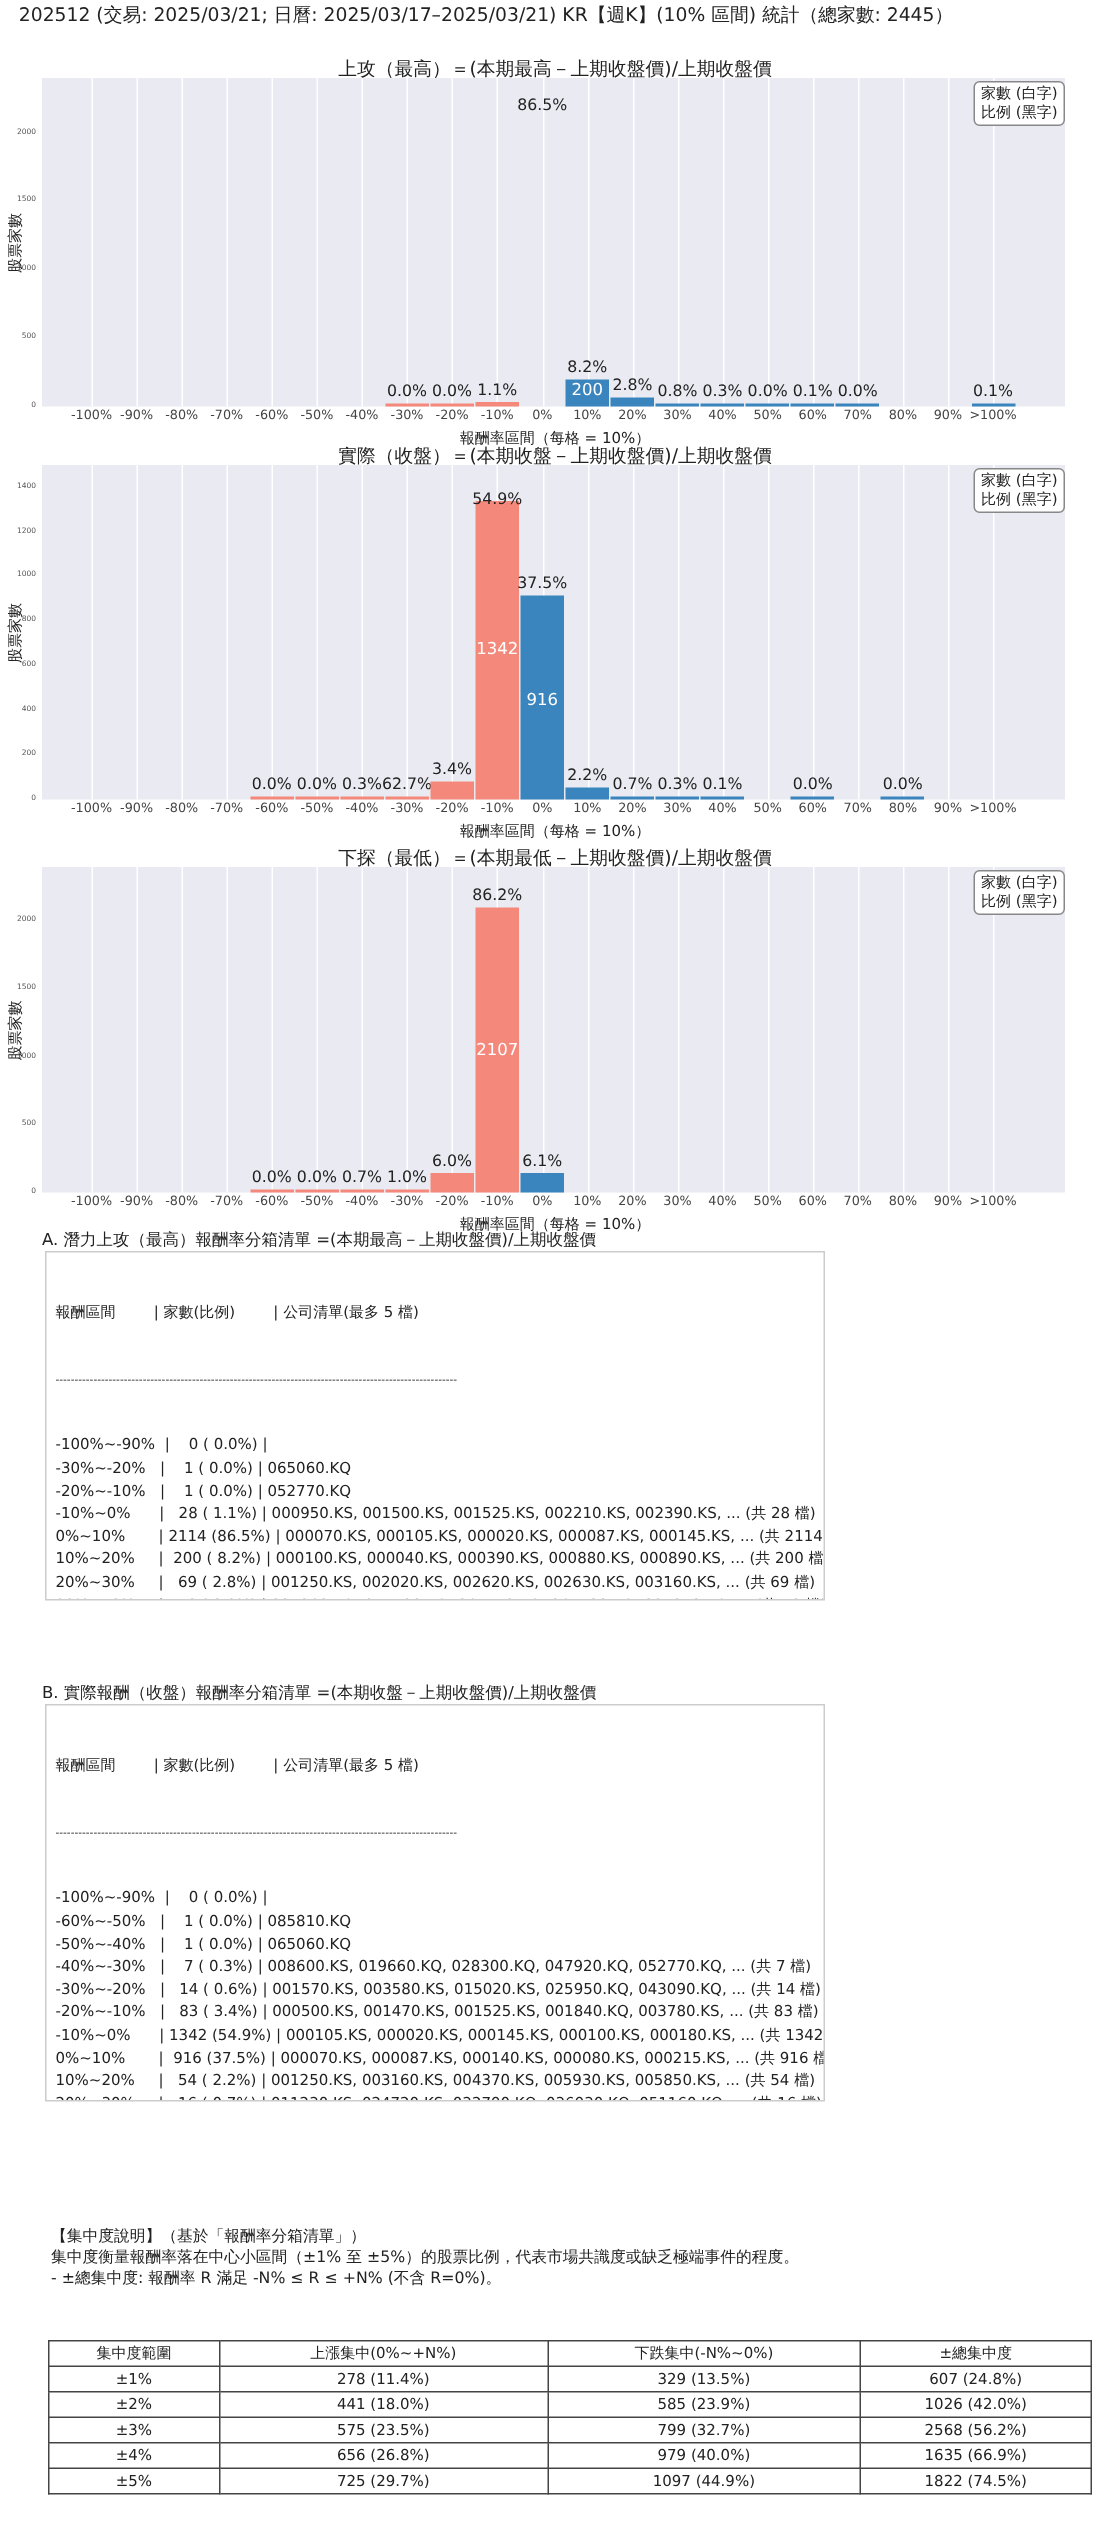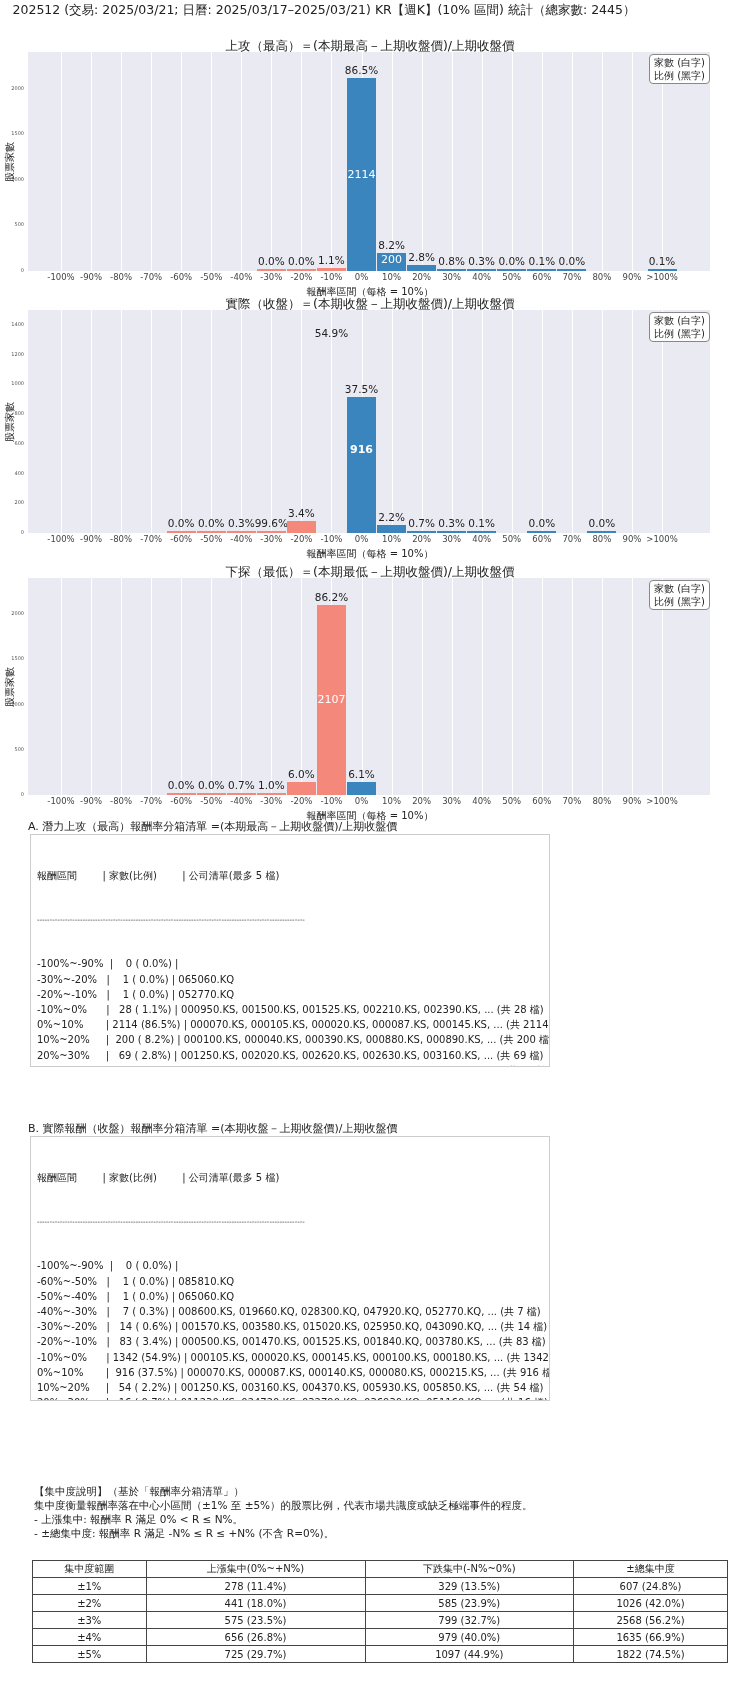--- a/index.html
+++ b/index.html
@@ -52,21 +52,20 @@
 <div class="section-title" style="top:1121px;">B. 實際報酬（收盤）報酬率分箱清單 =(本期收盤－上期收盤價)/上期收盤價</div>
 <div class="textbox" style="top:1136px;height:265px;">
   <div>報酬區間        | 家數(比例)        | 公司清單(最多 5 檔)</div>
   <div style="font-size:7px;line-height:12px;">----------------------------------------------------------------------------------------------------------</div>
   <div id="section-b-rows"><div>-100%~-90%  |    0 ( 0.0%) |</div><div>-60%~-50%   |    1 ( 0.0%) | 085810.KQ</div><div>-50%~-40%   |    1 ( 0.0%) | 065060.KQ</div><div>-40%~-30%   |    7 ( 0.3%) | 008600.KS, 019660.KQ, 028300.KQ, 047920.KQ, 052770.KQ, ... (共 7 檔)</div><div>-30%~-20%   |   14 ( 0.6%) | 001570.KS, 003580.KS, 015020.KS, 025950.KQ, 043090.KQ, ... (共 14 檔)</div><div>-20%~-10%   |   83 ( 3.4%) | 000500.KS, 001470.KS, 001525.KS, 001840.KQ, 003780.KS, ... (共 83 檔)</div><div>-10%~0%      | 1342 (54.9%) | 000105.KS, 000020.KS, 000145.KS, 000100.KS, 000180.KS, ... (共 1342 檔)</div><div>0%~10%       |  916 (37.5%) | 000070.KS, 000087.KS, 000140.KS, 000080.KS, 000215.KS, ... (共 916 檔)</div><div>10%~20%     |   54 ( 2.2%) | 001250.KS, 003160.KS, 004370.KS, 005930.KS, 005850.KS, ... (共 54 檔)</div><div>20%~30%     |   16 ( 0.7%) | 011230.KS, 024720.KS, 032790.KQ, 036930.KQ, 051160.KQ, ... (共 16 檔)</div></div>
 </div>
 
 <div class="notes">
   <div>【集中度說明】（基於「報酬率分箱清單」）</div>
   <div>集中度衡量報酬率落在中心小區間（±1% 至 ±5%）的股票比例，代表市場共識度或缺乏極端事件的程度。</div>
-  <div> - 上漲集中: 報酬率 R 滿足 0% &lt; R ≤ N%。</div>
   <div> - ±總集中度: 報酬率 R 滿足 -N% ≤ R ≤ +N% (不含 R=0%)。</div>
 </div>
 
 <table class="conc-table">
   <thead>
     <tr>
       <th>集中度範圍</th>
       <th>上漲集中(0%~+N%)</th>
       <th>下跌集中(-N%~0%)</th>
       <th>±總集中度</th>
@@ -127,23 +126,20 @@
     <div class="gridline" style="left: 543.85px;"></div>
     <div class="gridline" style="left: 573.9px;"></div>
     <div class="gridline" style="left: 603.95px;"></div>
     <div class="gridline" style="left: 634px;"></div>
     <div class="bar neg" style="left: 228.85px; width: 29px; height: 2px;"></div>
     <div class="bar-pct" style="left: 218.35px; bottom: 4px;">0.0%</div>
     <div class="bar neg" style="left: 258.9px; width: 29px; height: 2px;"></div>
     <div class="bar-pct" style="left: 248.4px; bottom: 4px;">0.0%</div>
     <div class="bar neg" style="left: 288.95px; width: 29px; height: 2.555px;"></div>
     <div class="bar-pct" style="left: 278.45px; bottom: 4.555px;">1.1%</div>
-    <div class="bar pos" style="left: 319px; width: 29px; height: 192.903px;">
-      <div class="bar-count" style="top: 89.4513px;">2114</div>
-    </div>
     <div class="bar-pct" style="left: 308.5px; bottom: 194.903px;">86.5%</div>
     <div class="bar pos" style="left: 349.05px; width: 29px; height: 18.25px;">
       <div class="bar-count" style="top: 0px;">200</div>
     </div>
     <div class="bar-pct" style="left: 338.55px; bottom: 20.25px;">8.2%</div>
     <div class="bar pos" style="left: 379.1px; width: 29px; height: 6.29625px;"></div>
     <div class="bar-pct" style="left: 368.6px; bottom: 8.29625px;">2.8%</div>
     <div class="bar pos" style="left: 409.15px; width: 29px; height: 2px;"></div>
     <div class="bar-pct" style="left: 398.65px; bottom: 4px;">0.8%</div>
     <div class="bar pos" style="left: 439.2px; width: 29px; height: 2px;"></div>
@@ -211,26 +207,29 @@
     <div class="gridline" style="left: 573.9px;"></div>
     <div class="gridline" style="left: 603.95px;"></div>
     <div class="gridline" style="left: 634px;"></div>
     <div class="bar neg" style="left: 138.7px; width: 29px; height: 2px;"></div>
     <div class="bar-pct" style="left: 128.2px; bottom: 4px;">0.0%</div>
     <div class="bar neg" style="left: 168.75px; width: 29px; height: 2px;"></div>
     <div class="bar-pct" style="left: 158.25px; bottom: 4px;">0.0%</div>
     <div class="bar neg" style="left: 198.8px; width: 29px; height: 2px;"></div>
     <div class="bar-pct" style="left: 188.3px; bottom: 4px;">0.3%</div>
     <div class="bar neg" style="left: 228.85px; width: 29px; height: 2.08133px;"></div>
-    <div class="bar-pct" style="left: 218.35px; bottom: 4.08133px;">99.6%</div>
+    <div class="bar-pct" style="left: 218.35px; bottom: 4.08133px;">62.7%</div>
     <div class="bar neg" style="left: 258.9px; width: 29px; height: 12.3393px;"></div>
     <div class="bar-pct" style="left: 248.4px; bottom: 14.3393px;">3.4%</div>
+    <div class="bar neg" style="left: 288.95px; width: 29px; height: 199.511px;">
+      <div class="bar-count" style="top: 92.7553px;">1342</div>
+    </div>
     <div class="bar-pct" style="left: 278.45px; bottom: 194px;">54.9%</div>
     <div class="bar pos" style="left: 319px; width: 29px; height: 136.179px;">
-      <div class="bar-count" style="top: 46px; font-weight: bold;">916</div>
+      <div class="bar-count" style="top: 63px;">916</div>
     </div>
     <div class="bar-pct" style="left: 308.5px; bottom: 138.179px;">37.5%</div>
     <div class="bar pos" style="left: 349.05px; width: 29px; height: 8.028px;"></div>
     <div class="bar-pct" style="left: 338.55px; bottom: 10.028px;">2.2%</div>
     <div class="bar pos" style="left: 379.1px; width: 29px; height: 2.37867px;"></div>
     <div class="bar-pct" style="left: 368.6px; bottom: 4.37867px;">0.7%</div>
     <div class="bar pos" style="left: 409.15px; width: 29px; height: 2px;"></div>
     <div class="bar-pct" style="left: 398.65px; bottom: 4px;">0.3%</div>
     <div class="bar pos" style="left: 439.2px; width: 29px; height: 2px;"></div>
     <div class="bar-pct" style="left: 428.7px; bottom: 4px;">0.1%</div>

